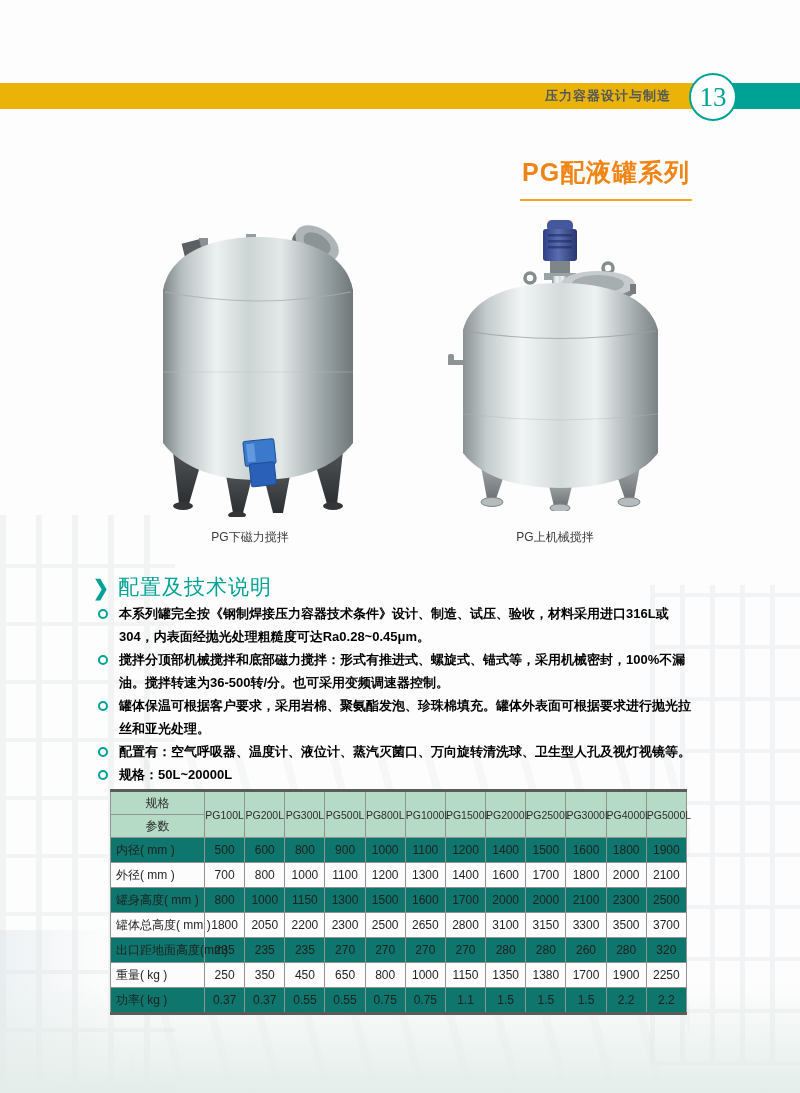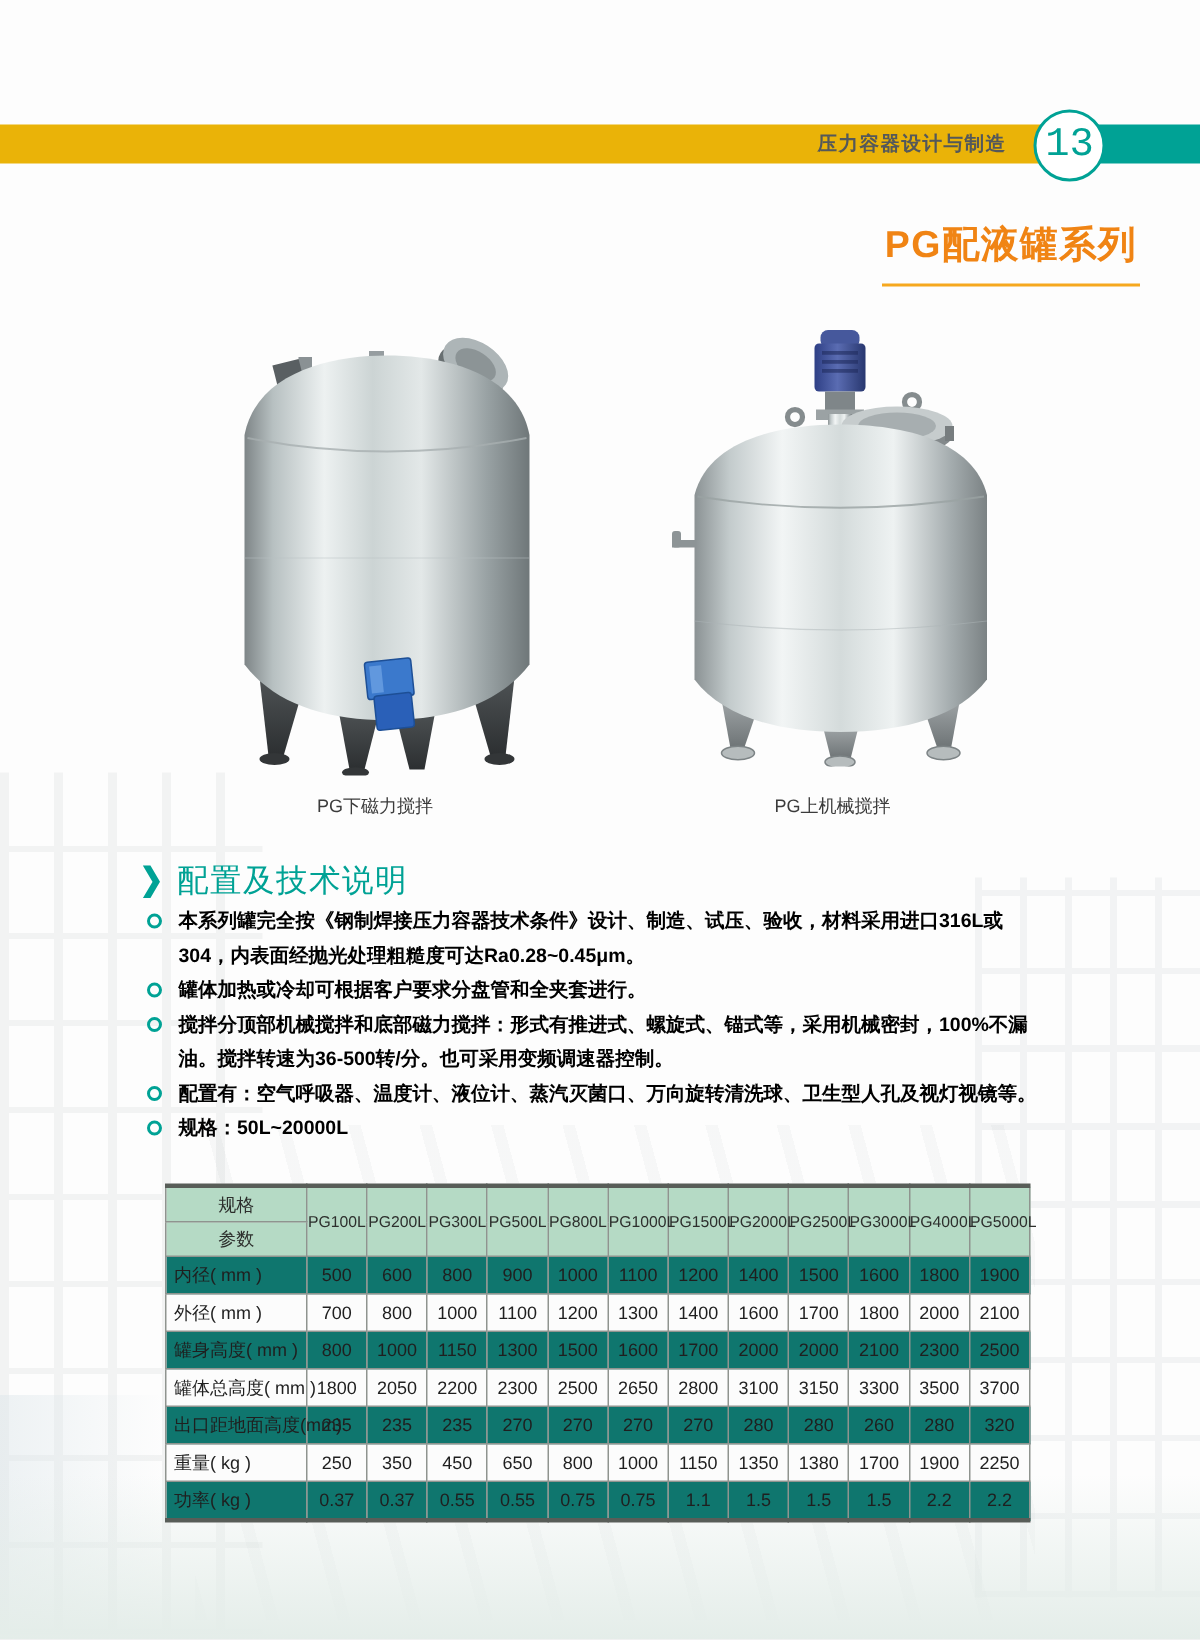--- a/index.html
+++ b/index.html
@@ -27,24 +27,24 @@
 
   
   .hdr-gray{position:absolute;z-index:2;left:0;top:83px;width:701px;height:26px;
     background:#eab308;display:flex;align-items:center;justify-content:flex-end;}
   .hdr-gray .crumb{font-size:13px;font-weight:bold;color:#54585a;letter-spacing:1px;
     padding-right:30px;}
   .hdr-teal{position:absolute;z-index:1;left:730px;top:83px;width:70px;height:26px;background:#00a295;}
   .pagenum{position:absolute;z-index:3;left:689px;top:73px;width:44px;height:44px;
     border-radius:50%;background:#fff;border:2px solid #00a295;
     display:flex;align-items:center;justify-content:center;
-    font-family:Liberation Mono, monospace;font-size:27px;color:#00a295;}
-
-  
-  .title-wrap{position:absolute;z-index:2;left:520px;top:146px;width:240px;text-align:right;}
+    font-family:Liberation Serif, serif;font-size:27px;color:#00a295;}
+
+  
+  .title-wrap{position:absolute;z-index:2;left:520px;top:156px;width:240px;text-align:left;}
   .title-wrap h1{display:inline-block;margin:0;font-size:25px;font-weight:bold;
     color:#f08414;letter-spacing:1px;border-bottom:2px solid #f6a81f;padding:0 2px 10px 2px;}
 
   
   .fig{position:absolute;z-index:2;}
   .fig-left{left:133px;top:212px;width:250px;height:305px;}
   .fig-right{left:448px;top:214px;width:225px;height:297px;}
   .caption{position:absolute;z-index:2;top:529px;font-size:12px;color:#3b3b3b;text-align:center;}
   .cap-left{left:140px;width:220px;}
   .cap-right{left:450px;width:210px;}
@@ -209,22 +209,22 @@
   <div class="caption cap-left">PG下磁力搅拌</div>
   <div class="caption cap-right">PG上机械搅拌</div>
 
   <div class="sec-head">
     <span class="chev">❯</span>
     <span class="sec-title">配置及技术说明</span>
   </div>
 
   <ul class="bullets" id="bullet-list">
       <li><span class="ring"></span><span>本系列罐完全按《钢制焊接压力容器技术条件》设计、制造、试压、验收，材料采用进口316L或304，内表面经抛光处理粗糙度可达Ra0.28~0.45μm。</span></li>
-      <li><span class="ring"></span><span>罐体加热或冷却可根据客户要求分盘管和全夹套进行。</span></li>
       <li><span class="ring"></span><span>搅拌分顶部机械搅拌和底部磁力搅拌：形式有推进式、螺旋式、锚式等，采用机械密封，100%不漏油。搅拌转速为36-500转/分。也可采用变频调速器控制。</span></li>
+      <li><span class="ring"></span><span>罐体保温可根据客户要求，采用岩棉、聚氨酯发泡、珍珠棉填充。罐体外表面可根据要求进行抛光拉丝和亚光处理。</span></li>
       <li><span class="ring"></span><span>配置有：空气呼吸器、温度计、液位计、蒸汽灭菌口、万向旋转清洗球、卫生型人孔及视灯视镜等。</span></li>
       <li><span class="ring"></span><span>规格：50L~20000L</span></li>
     </ul>
 
   <div class="spec-wrap">
     <table class="spec" id="spec-table">
         <thead>
           <tr>
             <th class="corner">规格</th>
             <th rowspan="2">PG100L</th>

